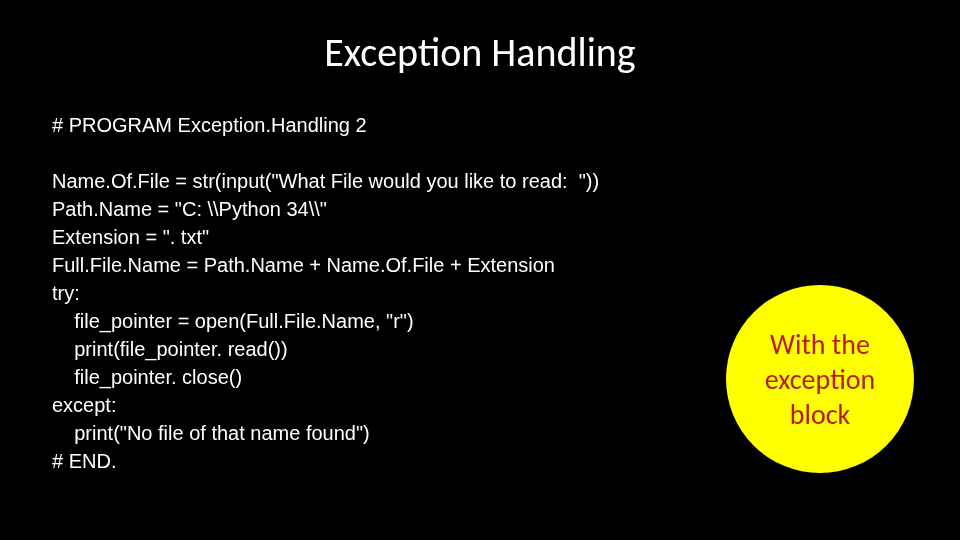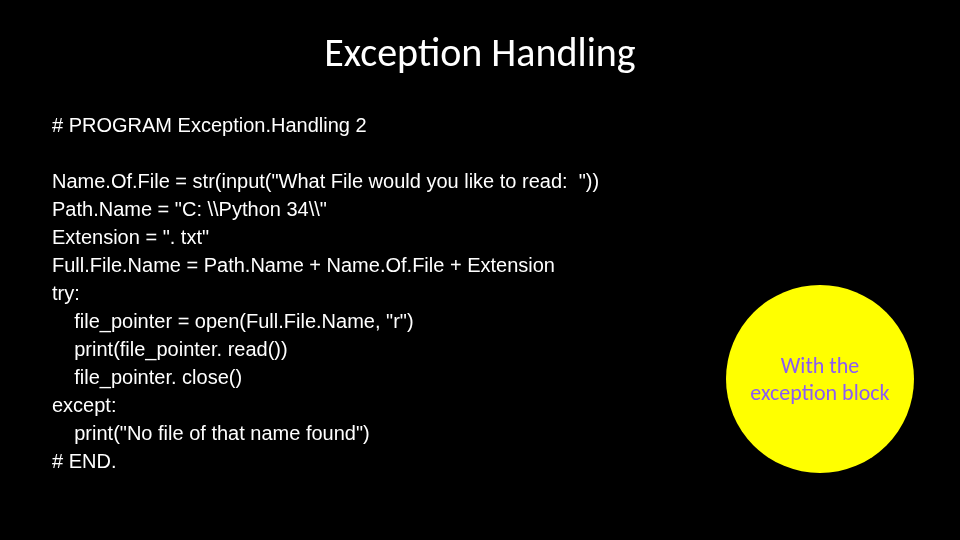--- a/index.html
+++ b/index.html
@@ -33,23 +33,23 @@
     width: 188px;
     height: 188px;
     background: #ffff00;
     border-radius: 50%;
     display: flex;
     align-items: center;
     justify-content: center;
     text-align: center;
   }
   .callout-text {
-    color: #8b5cf6;
+    color: #b91c1c;
     font-family: Calibri, "Segoe UI", Arial, sans-serif;
-    font-size: 22px;
+    font-size: 28px;
     line-height: 1.25;
     padding: 0 14px;
   }
 </style>
 </head>
 <body>
 
 <div class="slide">
   <h1 class="title">Exception Handling</h1>
 

